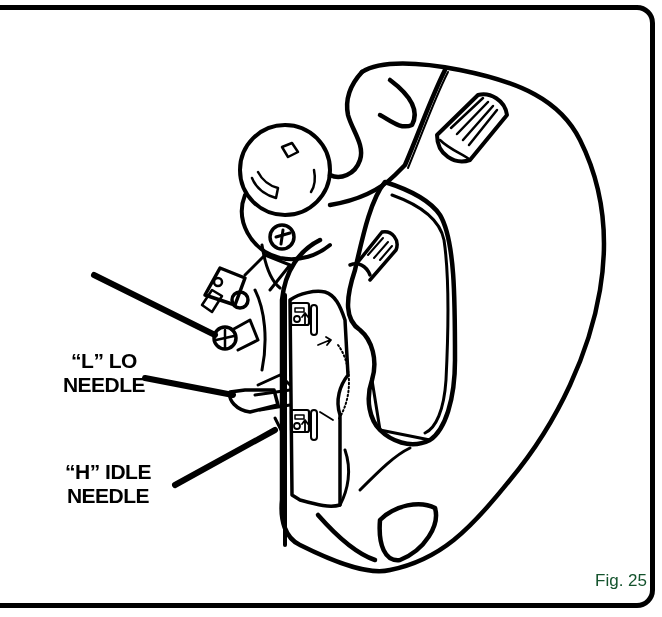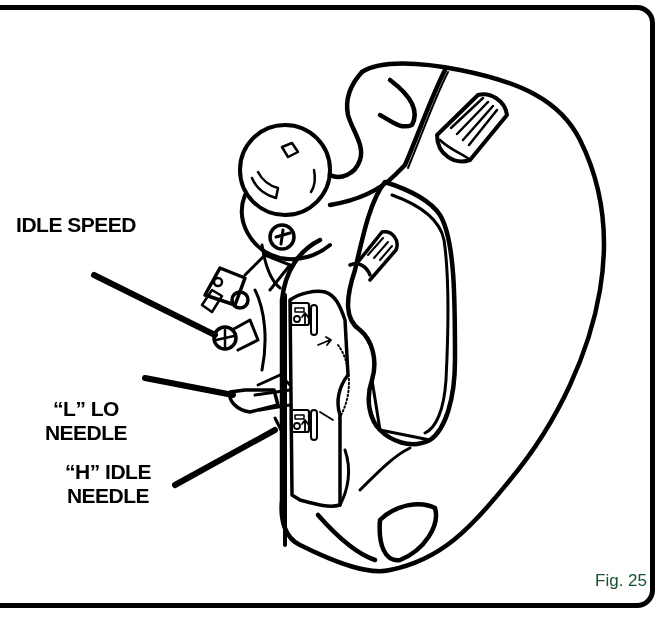--- a/index.html
+++ b/index.html
@@ -7,21 +7,21 @@
     .frame {
       position: absolute; left: -12px; top: 5px; width: 667px; height: 603px;
       border: 5px solid #000; border-radius: 0 18px 18px 0; box-sizing: border-box;
     }
     .illustration { position: absolute; left: 0; top: 0; width: 662px; height: 617px; }
     .callout {
       position: absolute; font-weight: bold; font-size: 21px; line-height: 24px;
       text-align: center; color: #000; letter-spacing: -0.5px; white-space: nowrap;
     }
     #c-idle { left: 6px; top: 213px; width: 140px; }
-    #c-lo { left: 38px; top: 349px; width: 96px; margin-top: 48px; }
+    #c-lo { left: 56px; top: 349px; width: 96px; }
     #c-hi { left: 55px; top: 460px; width: 106px; }
     .fig-label { position: absolute; right: 15px; top: 571px; font-size: 17px; color: #14532d; margin-left: 32px; }
   </style>
 </head>
 <body>
 
 <div class="frame"></div>
 
 <svg class="illustration" viewBox="0 0 662 617" xmlns="http://www.w3.org/2000/svg" fill="none" stroke="#000" stroke-linejoin="round" stroke-linecap="round">
 
@@ -115,21 +115,20 @@
     <circle cx="297" cy="426" r="3" stroke-width="1.8"></circle>
     <path d="M305 431 L 305 421 M302 424 L305 420 L308 424" stroke-width="1.8"></path>
     <rect x="311" y="410" width="6" height="30" rx="3" stroke-width="2"></rect>
     <path d="M320 412 L 333 420" stroke-width="1.8"></path>
 
     <path d="M338 345 C 350 360 355 395 338 420" stroke-dasharray="1.5 2.5" stroke-width="2"></path>
   </g>
 </svg>
 
 <div class="callout" id="c-idle">
-  <div>IDLE SPEED</div>
 </div>
 <div class="callout" id="c-lo">
   <div>“L” LO</div>
   <div>NEEDLE</div>
 </div>
 <div class="callout" id="c-hi">
   <div>“H” IDLE</div>
   <div>NEEDLE</div>
 </div>
 

